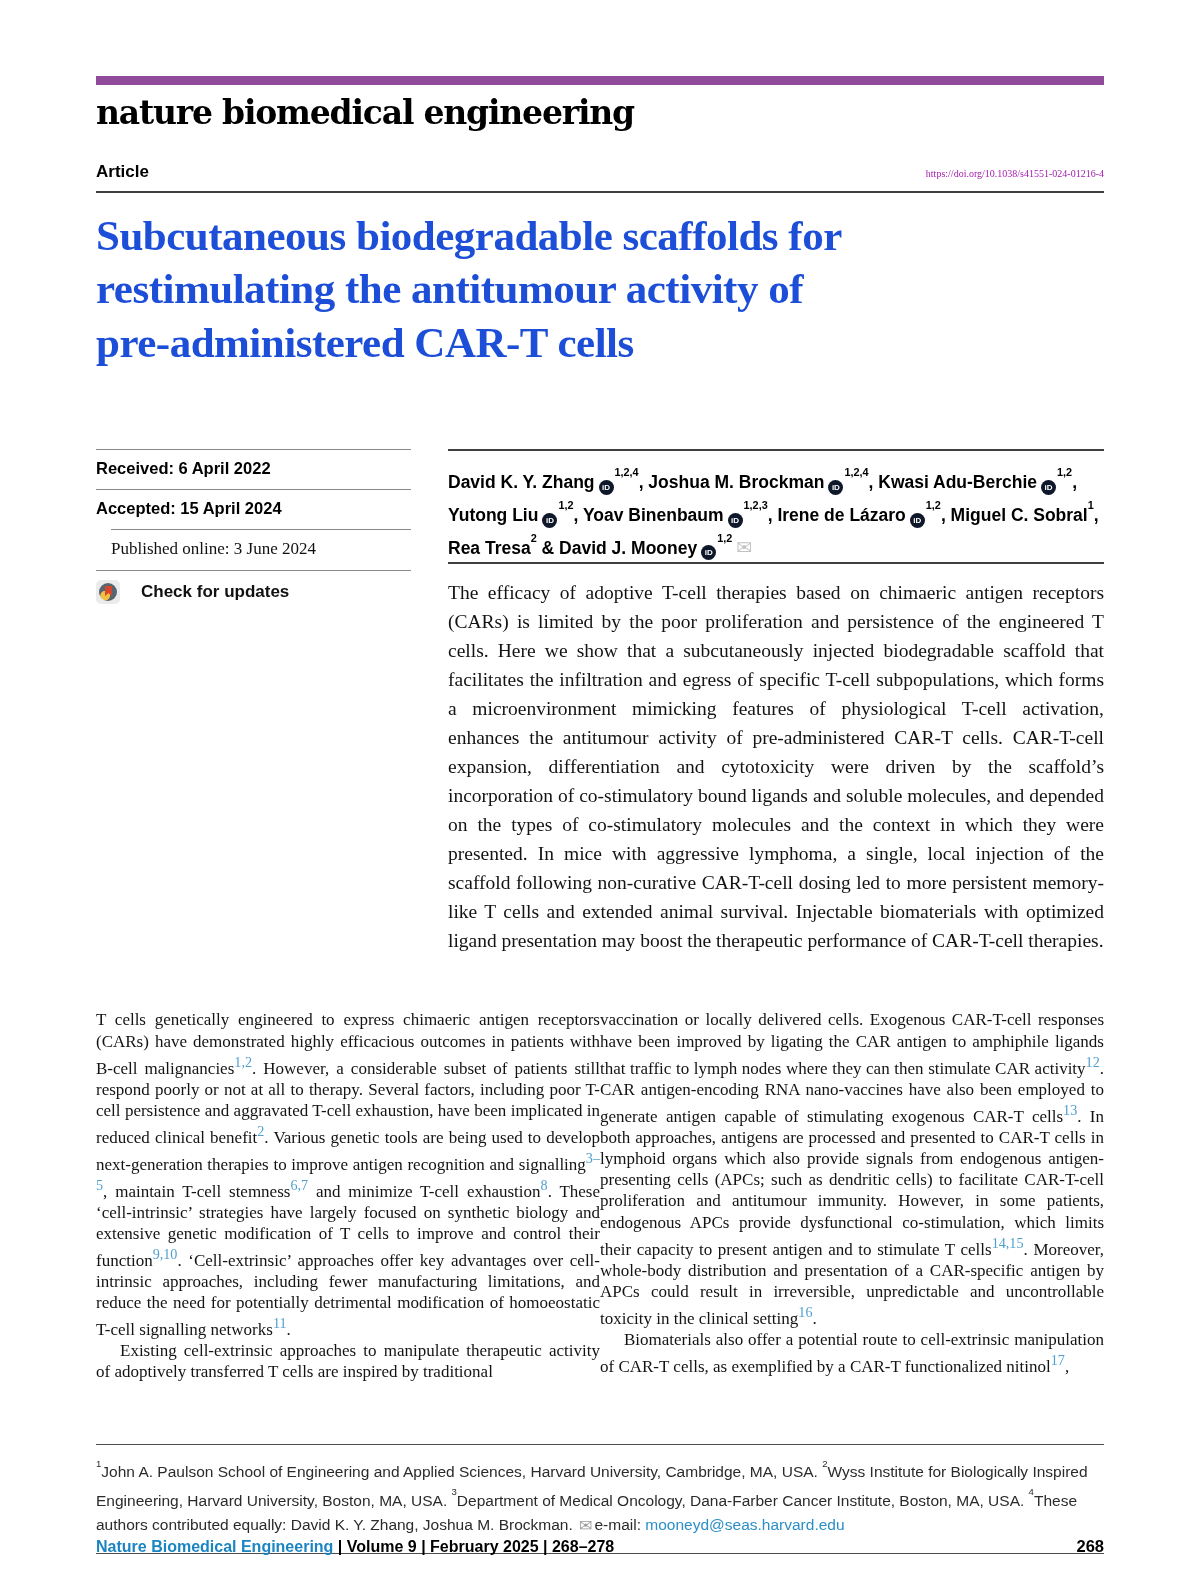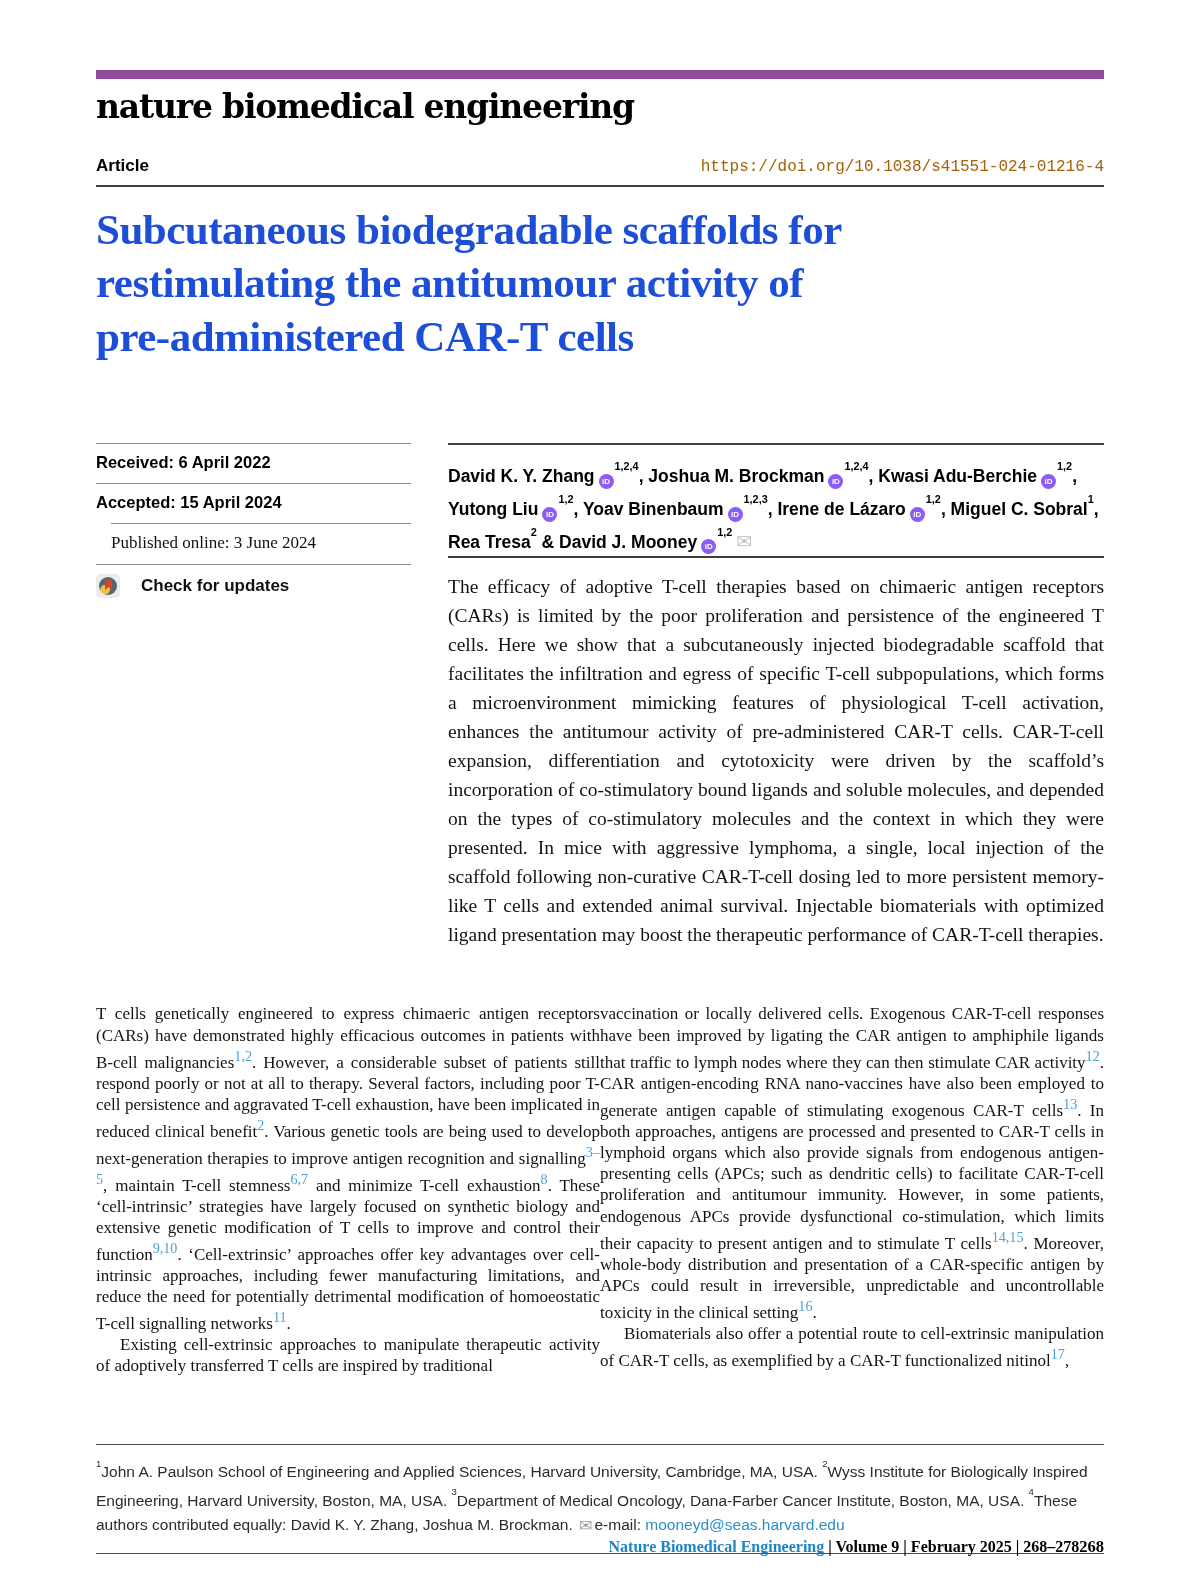--- a/index.html
+++ b/index.html
@@ -1,29 +1,29 @@
 <!DOCTYPE html>
 <html><head>
 <meta charset="utf-8">
 <style>
   * { margin:0; padding:0; box-sizing:border-box; }
   html,body { background:#ffffff; }
   .page {
     position:relative; width:1168px; height:1593px; margin:0 auto;
-    background:#fff; padding:2px 80px; overflow:hidden;
+    background:#fff; padding:8px 80px; overflow:hidden;
     font-family:"Liberation Serif", serif; color:#111;
   }
   .purple-bar { margin-top:68px; height:9px; background:#8f4a9a; }
   .logo {
     margin-top:8px; font-family:"DejaVu Serif", serif; font-weight:700;
     font-size:33px; letter-spacing:-1.2px; color:#000;
   }
   .article-row { margin-top:30px; display:flex; justify-content:space-between; align-items:baseline;text-align:right; }
   .article-type { font-family:"Liberation Sans", sans-serif; font-weight:700; font-size:17px; color:#000; }
-  .doi-link { font-family:Liberation Mono, monospace; font-size:16px; color:#a16207; text-decoration:none; cursor:pointer; }
+  .doi-link { font-family:Liberation Serif, serif; font-size:10px; color:#a21caf; text-decoration:none; cursor:pointer; }
   .rule-dark { border-top:2px solid #3f3f3f; margin-top:9px; }
   .title {
     margin-top:16px; font-size:43px; line-height:1.24; font-weight:700;
     letter-spacing:-0.5px; white-space:pre-line; color:#1d4ed8;
     font-family:"Liberation Serif", serif;
   }
   .info-grid { display:grid; grid-template-columns:315px 1fr; column-gap:37px; margin-top:80px; }
   .meta-row { border-top:1px solid #8a8a8a; padding:9px 0 11px; font-size:17px; }
   .sans-bold { font-family:"Liberation Sans", sans-serif; font-weight:700; font-size:16.5px; color:#000; }
   .meta-row.serif { font-family:"Liberation Serif", serif; font-size:17px;margin-left:15px; }
@@ -32,21 +32,21 @@
   .crossmark::before { content:""; position:absolute; left:3px; top:3px; width:18px; height:18px; border-radius:50%;
     background:radial-gradient(circle at 34% 70%, #f0c040 0 4.5px, #56656f 5px); }
   .crossmark::after { content:""; position:absolute; left:9px; top:6px; width:7px; height:10px; background:#d5452e;
     clip-path:polygon(0 0,100% 0,100% 100%,50% 70%,0 100%); }
   .authors {
     border-top:2px solid #3f3f3f; padding-top:12px;
     font-family:"Liberation Sans", sans-serif; font-weight:700; font-size:17.5px; line-height:28px; color:#000;
   }
   .authors sup, .footnote sup { font-size:62%; position:relative; top:-0.45em; }
   .orcid-icon {
-    display:inline-block; width:15px; height:15px; border-radius:50%; background:#8b5cf6; color:#fff;
+    display:inline-block; width:15px; height:15px; border-radius:50%; background:#0f172a; color:#fff;
     font:700 8px/15px "Liberation Sans", sans-serif; text-align:center; margin:0 1px 0 4px; vertical-align:-2px;
   }
   .mail-icon { color:#c2c2c2; font-size:19px; font-weight:400; margin-left:4px; vertical-align:-1px; }
   .abstract {
     border-top:2px solid #3f3f3f; padding-top:14px;
     font-size:19.5px; line-height:29px; text-align:justify; color:#131313;
   }
   .body-cols { margin-top:54px; display:grid; grid-template-columns:1fr 1fr; }
   .body-p { font-size:17px; line-height:21.2px; text-align:justify; color:#131313; }
   .body-p.indent { text-indent:24px; }
@@ -54,22 +54,22 @@
   .footnote {
     position:absolute; left:80px; right:80px; top:1444px;
     border-top:1.5px solid #4d4d4d; border-bottom:1.5px solid #4d4d4d;
     padding:11px 0 14px; font-family:Liberation Sans, sans-serif;
     font-size:15.5px; line-height:24.5px; color:#2b2b2b;
   }
   .footnote .mail-icon { font-size:16px; margin:0 2px 0 2px; color:#9a9a9a; }
   .text-link { color:#2a8fc8; cursor:pointer; }
   .page-footer {
     position:absolute; left:80px; right:80px; top:1537px;
-    display:flex; justify-content:flex-end; align-items:baseline;
-    font-family:Liberation Serif, serif; font-weight:700; font-size:16px; color:#000;
+    display:flex; justify-content:space-between; align-items:baseline;
+    font-family:Liberation Sans, sans-serif; font-weight:700; font-size:16px; color:#000;
   }
   .footer-link { color:#1b85c4; cursor:pointer; }
   .page-number { font-size:16.5px; }
 </style>
 </head>
 <body>
 
 <div class="page">
 
   <div class="purple-bar"></div>

